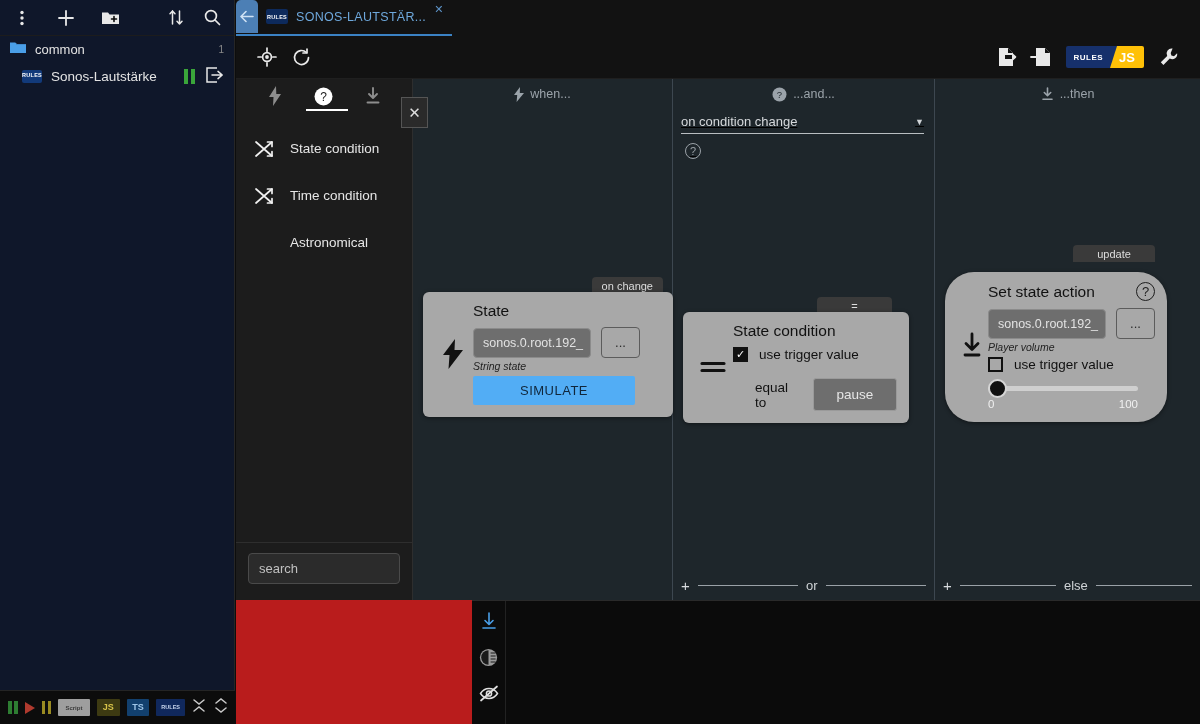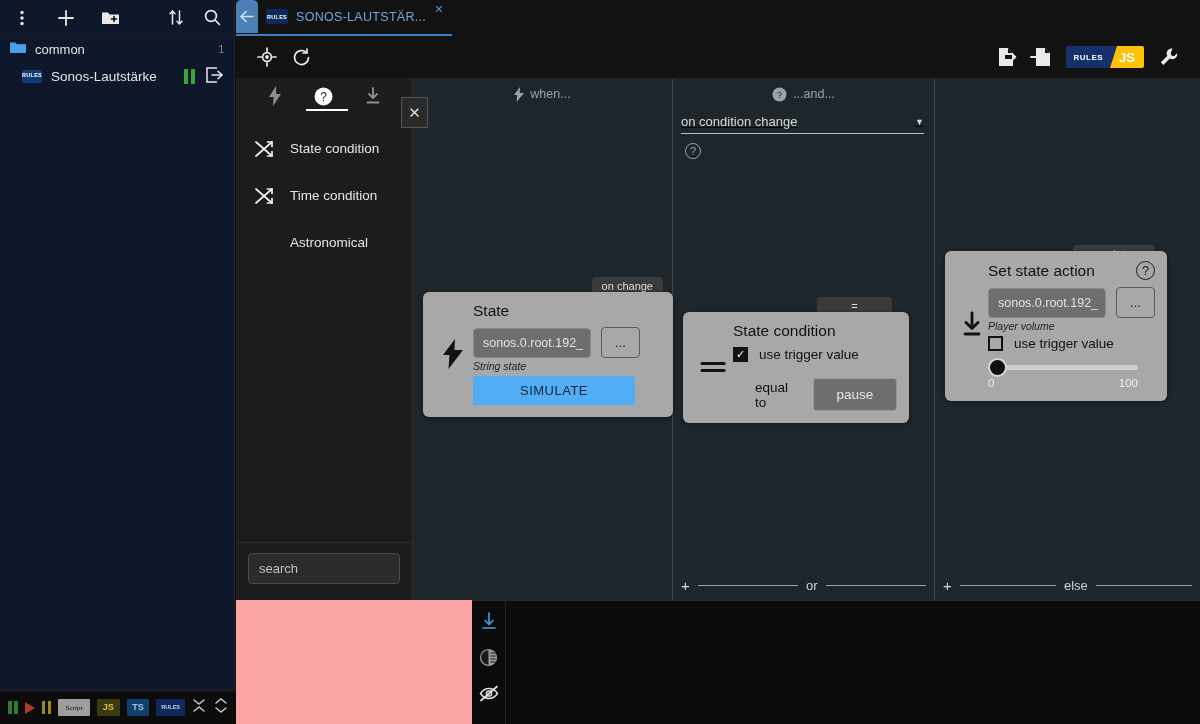--- a/index.html
+++ b/index.html
@@ -55,21 +55,21 @@
   .play-tri { width:0;height:0;border-left:10px solid #b03a2e;border-top:6px solid transparent;border-bottom:6px solid transparent; }
   .badge { font-size:9px; font-weight:bold; color:#fff; padding:3px 5px; border-radius:1px;
            line-height:1; display:inline-flex; align-items:center; justify-content:center; height:17px; }
   .badge.script { background:#9e9e9e; color:#3a3a3a; font-size:6px; width:34px; }
   .badge.js { background:#3d3a12; color:#d8c44a; width:24px; }
   .badge.ts { background:#12406e; color:#9fc6e8; width:24px; }
   .badge.rules { background:#10285c; color:#c9d6ee; font-size:5.5px; width:30px; }
   .sbar-right { margin-left:auto; display:flex; gap:9px; color:#c9c9c9; }
 
   
-  .main { position:absolute; left:236px; top:0; right:0; bottom:0; background:#fca5a5; }
+  .main { position:absolute; left:236px; top:0; right:0; bottom:0; background:#b91c1c; }
 
   
   .tabstrip { height:36px; display:flex; align-items:flex-start; background:#121212; }
   .tab {
     display:flex; align-items:center; height:33px; position:relative;
   }
   .tab-back {
     width:22px; height:33px; background:#4c7fb5; display:flex; align-items:center;
     justify-content:center; color:#cfe2f5; border-top-left-radius:5px;
     border-top-right-radius:5px; cursor:pointer;
@@ -506,24 +506,33 @@
 
           <div class="orbar">
             <span class="plus">+</span>
             <span class="ln"></span>
             <span>or</span>
             <span class="ln"></span>
           </div>
         </div>
 
         <div class="col then">
+          <div class="col-head">
+            <span class="hico">
+              <svg width="13" height="15" viewBox="0 0 13 15">
+                  <path d="M6.5 1v7M3.3 5.5l3.2 3.2 3.2-3.2" stroke="currentColor" stroke-width="1.6" fill="none" stroke-linecap="round" stroke-linejoin="round"></path>
+                  <path d="M2 12.2h9" stroke="currentColor" stroke-width="1.6" stroke-linecap="round"></path>
+                </svg>
+            </span>
+            <span>...then</span>
+          </div>
 
           <div class="blk" style="left:10px; top:166px; width:222px;">
             <div class="blk-tab" style="left:128px; width:82px;">update</div>
-            <div class="blk-body" style="margin-top:6px;">
+            <div class="blk-body" style="margin-top:27px;border-radius:29px;">
               <div class="blk-icon">
                 <svg width="22" height="28" viewBox="0 0 22 28">
                     <path d="M11 2v14M5 11.5l6 6 6-6" stroke="#111" stroke-width="2.8" fill="none" stroke-linecap="round" stroke-linejoin="round"></path>
                     <path d="M4 23h14" stroke="#111" stroke-width="2.8" stroke-linecap="round"></path>
                   </svg>
               </div>
               <div class="blk-main">
                 <div style="display:flex;align-items:center;">
                   <div class="blk-title">Set state action</div>
                   <div class="qmark-circ" style="margin-left:auto;margin-bottom:7px;">?</div>

